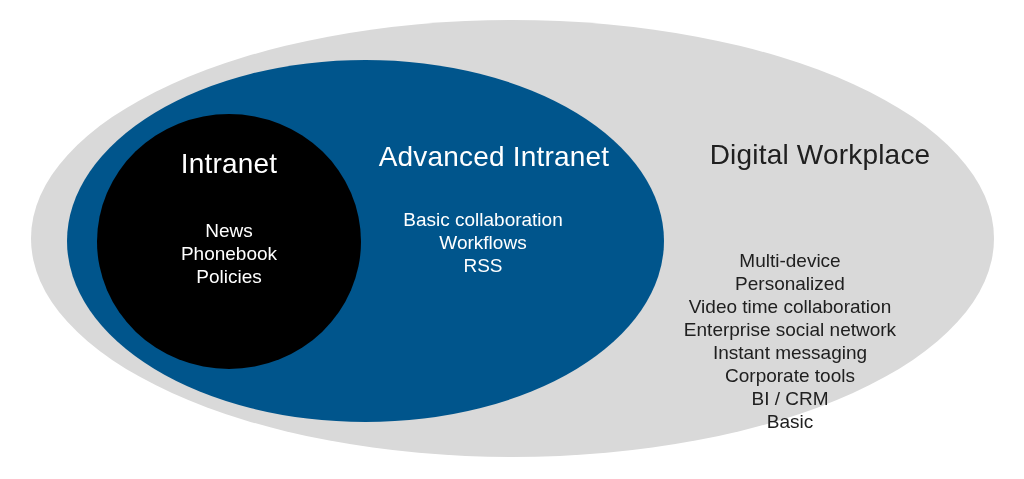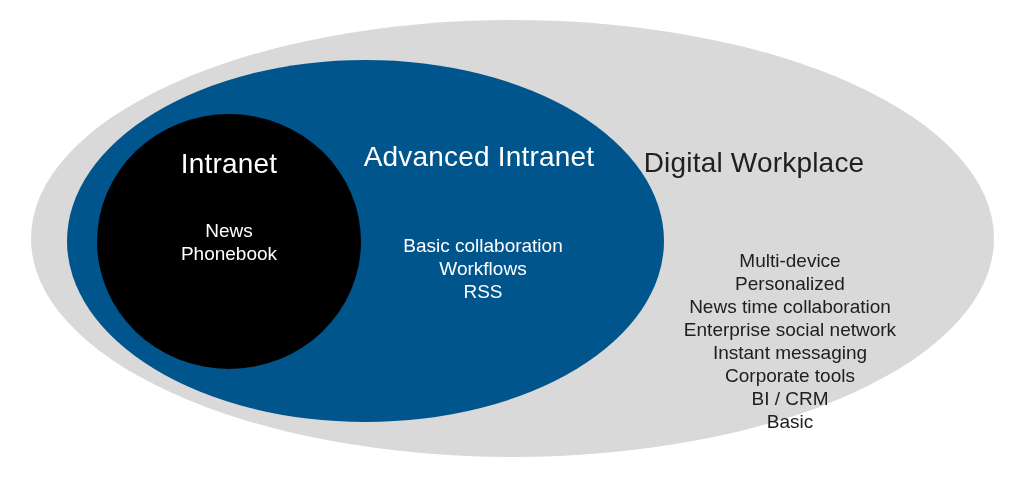--- a/index.html
+++ b/index.html
@@ -47,52 +47,53 @@
     text-align: center;
     font-size: 19px;
     line-height: 23px;
     font-weight: 400;
   }
   .light-text { color: #FFFFFF; }
   .dark-text  { color: #202020; }
 
   .intranet-title  { left: 97px;  top: 148px; width: 264px; }
   .intranet-items  { left: 164px; top: 219px; width: 130px; }
-  .advanced-title  { left: 329px; top: 141px; width: 300px; }
-  .advanced-items  { left: 358px; top: 208px; width: 250px; margin-top: 26px; }
-  .digital-title   { left: 604px; top: 139px; width: 300px; margin-top: 8px; }
+  .advanced-title  { left: 344px; top: 141px; width: 300px; }
+  .advanced-items  { left: 358px; top: 208px; width: 250px; }
+  .digital-title   { left: 670px; top: 139px; width: 300px; }
   .digital-items   { left: 670px; top: 207px; width: 240px; margin-top: 42px; }
 </style>
 </head>
 <body>
 
 <div class="canvas">
 
   <div class="ellipse outer"></div>
   <div class="ellipse middle"></div>
   <div class="ellipse inner"></div>
 
   <div class="ring-title light-text intranet-title">Intranet</div>
   <div class="ring-items light-text intranet-items">
     <div>News</div>
     <div>Phonebook</div>
+    <div>Policies</div>
   </div>
 
   <div class="ring-title light-text advanced-title">Advanced Intranet</div>
   <div class="ring-items light-text advanced-items">
     <div>Basic collaboration</div>
     <div>Workflows</div>
     <div>RSS</div>
   </div>
 
   <div class="ring-title dark-text digital-title">Digital Workplace</div>
   <div class="ring-items dark-text digital-items">
     <div>Multi-device</div>
     <div>Personalized</div>
-    <div>News time collaboration</div>
+    <div>Video time collaboration</div>
     <div>Enterprise social network</div>
     <div>Instant messaging</div>
     <div>Corporate tools</div>
     <div>BI / CRM</div>
     <div>Basic</div>
   </div>
 
 </div>
 
 </body></html>

